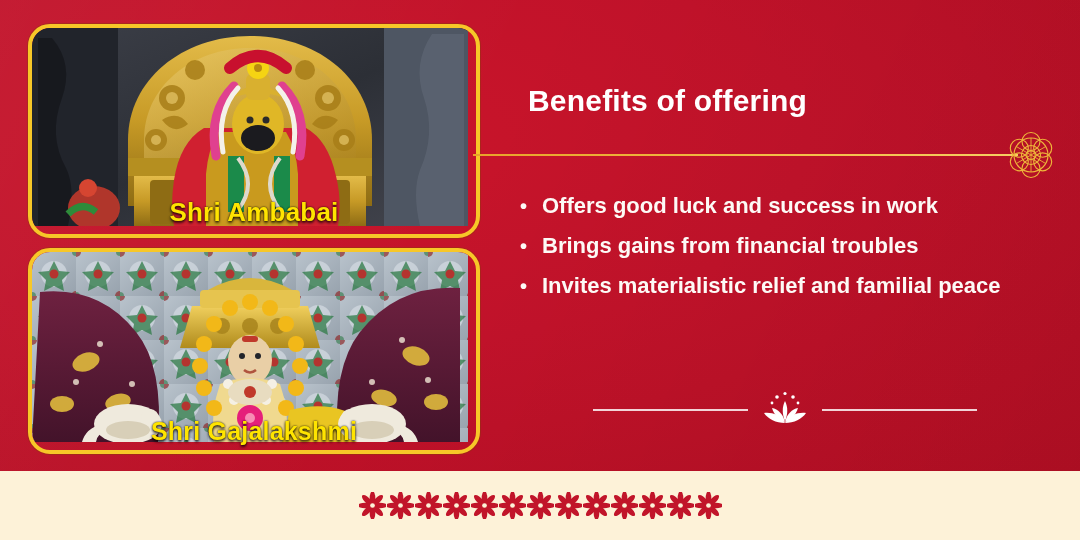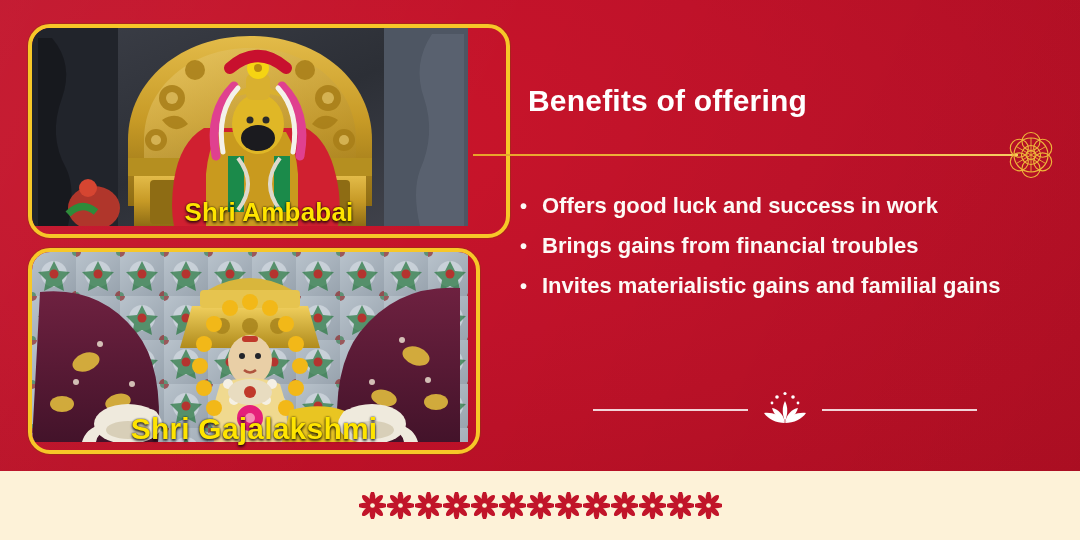--- a/index.html
+++ b/index.html
@@ -33,33 +33,33 @@
   }
 
   
   .card{
     position:absolute;
     border-radius:22px;
     border:4px solid #f7c728;
     box-shadow:0 0 0 1px rgba(120,70,0,.35);
     overflow:hidden;
   }
-  .card-1{left:28px;top:24px;width:444px;height:206px;padding-left:30px;}
+  .card-1{left:28px;top:24px;width:444px;height:206px;}
   .card-2{left:28px;top:248px;width:444px;height:198px;}
   .photo{position:absolute;inset:0;overflow:hidden;border-radius:18px;}
   .caption{
     position:absolute;left:0;right:0;bottom:6px;
     text-align:center;
     color:#ffe400;
     font-weight:bold;
     font-size:26px;
     letter-spacing:.2px;
     text-shadow:0 2px 3px rgba(0,0,0,.75), 0 0 2px rgba(0,0,0,.9);
   }
-  .caption-2{bottom:4px;font-size:30px;margin-top:24px;}
+  .caption-2{bottom:4px;font-size:25px;margin-top:24px;}
 
   
   .title{
     position:absolute;left:528px;top:84px;
     color:#ffffff;font-size:30px;font-weight:bold;letter-spacing:.2px;
   }
   .gold-rule{
     position:absolute;left:473px;top:154px;width:545px;height:2px;
     background:linear-gradient(90deg,#e8a32a 0%, #f3c04a 60%, #f6cd63 100%);
   }
@@ -332,21 +332,21 @@
     <div class="bullet">
       <span class="dot">•</span>
       <span class="btxt">Offers good luck and success in work</span>
     </div>
     <div class="bullet">
       <span class="dot">•</span>
       <span class="btxt">Brings gains from financial troubles</span>
     </div>
     <div class="bullet">
       <span class="dot">•</span>
-      <span class="btxt">Invites materialistic gains and familial gains</span>
+      <span class="btxt">Invites materialistic relief and familial peace</span>
     </div>
   </div>
 
   <div class="divider">
     <span class="div-line"></span>
     <span class="lotus">
       <svg width="46" height="34" viewBox="0 0 46 34">
         <g fill="#ffffff">
           <path d="M23 10 c3 6 3 13 0 20 c-3 -7 -3 -14 0 -20z"></path>
           <path d="M23 31 c-6 -2 -11 -7 -13 -14 c6 1 11 6 13 14z"></path>

